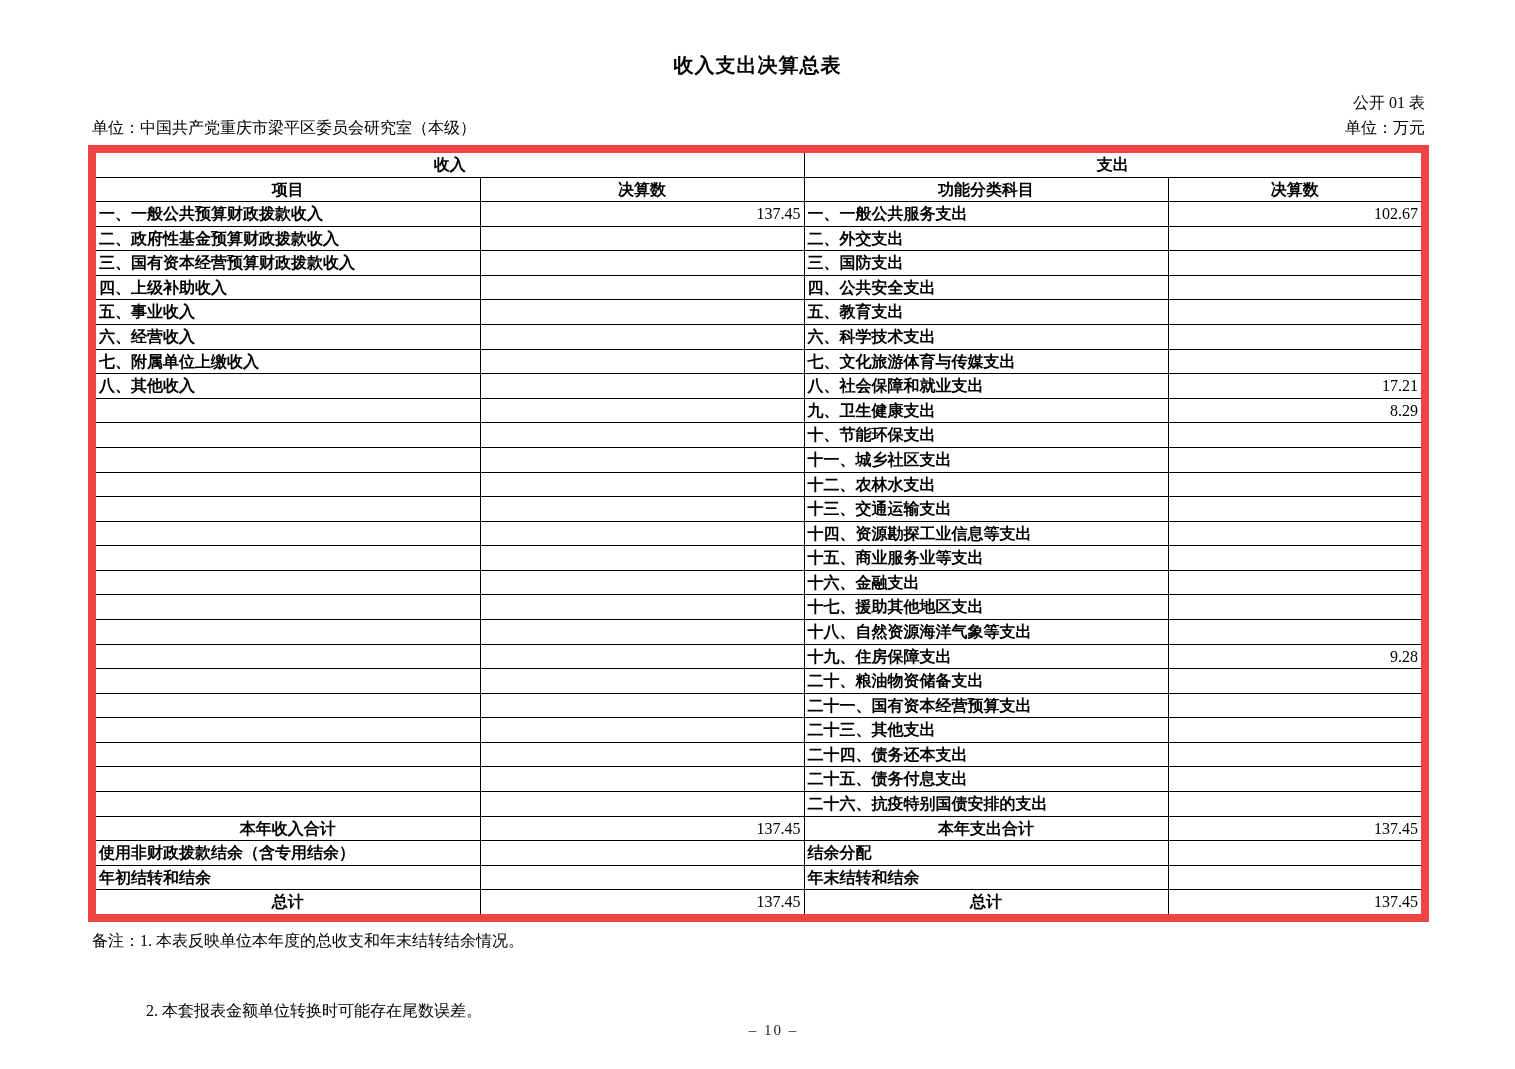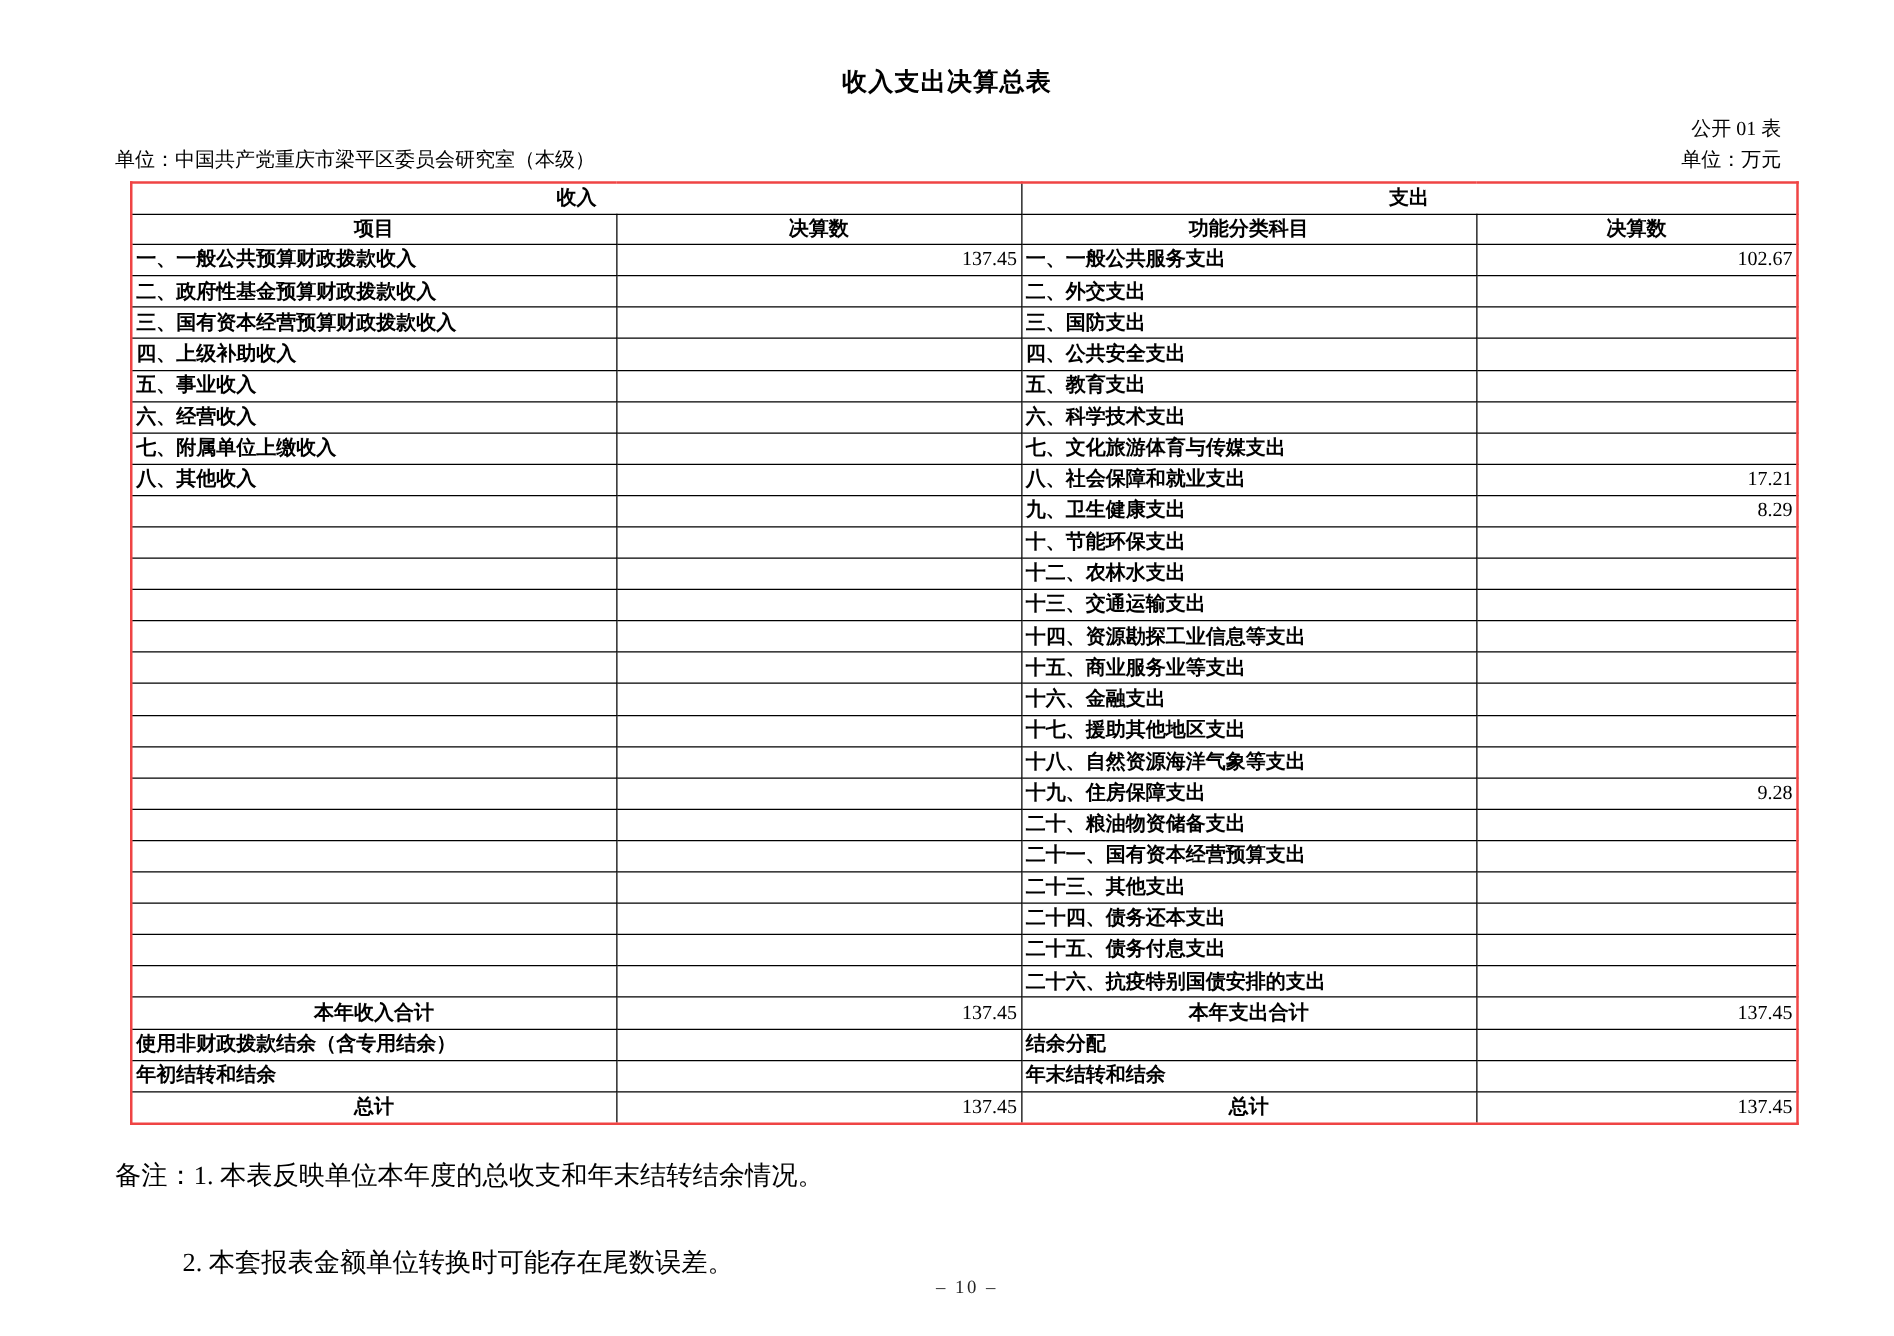--- a/index.html
+++ b/index.html
@@ -13,40 +13,40 @@
     text-align:center;font-size:20px;font-weight:bold;letter-spacing:1px;
   }
   .meta-code{
     position:absolute;top:93px;right:90px;font-size:16px;
   }
   .meta-row{
     position:absolute;top:118px;left:92px;width:1333px;
     display:flex;justify-content:space-between;font-size:16px;
   }
   table.acct{
-    position:absolute;left:104px;top:145px;width:1333px;height:755px;
+    position:absolute;left:88px;top:145px;width:1333px;height:755px;
     border-collapse:collapse;table-layout:fixed;
-    border:2px solid #ef4444;
+    border:8px solid #ef4444;
   }
   table.acct th, table.acct td{
     border:1px solid #000;
     padding:0 3px;
     font-size:16px;
     line-height:1.1;
     overflow:hidden;
     white-space:nowrap;
     height:23.59px;
   }
   .sec{ text-align:center;font-weight:bold;font-size:17px; }
   .colh{ text-align:center;font-weight:bold;margin-top:17px; }
   .lbl{ text-align:left;font-weight:bold; }
   .lbl.center{ text-align:center; }
   .val{ text-align:right;font-weight:normal;padding-right:9px; }
   .notes{
-    position:absolute;left:92px;top:928px;font-size:21px;
+    position:absolute;left:92px;top:928px;font-size:16px;
   }
   .note-line{ line-height:25px; }
   .note-line.indent{ padding-left:54px;margin-top:45px; }
   .page-num{
     position:absolute;top:1022px;left:16px;width:100%;
     text-align:center;font-size:15px;letter-spacing:2px;color:#222;
   }
 </style>
 </head>
 <body>
@@ -136,20 +136,26 @@
       </tr>
       <tr>
         <td class="lbl"></td>
         <td class="val"></td>
         <td class="lbl">十、节能环保支出</td>
         <td class="val"></td>
       </tr>
       <tr>
         <td class="lbl"></td>
         <td class="val"></td>
+        <td class="lbl">十一、城乡社区支出</td>
+        <td class="val"></td>
+      </tr>
+      <tr>
+        <td class="lbl"></td>
+        <td class="val"></td>
         <td class="lbl">十二、农林水支出</td>
         <td class="val"></td>
       </tr>
       <tr>
         <td class="lbl"></td>
         <td class="val"></td>
         <td class="lbl">十三、交通运输支出</td>
         <td class="val"></td>
       </tr>
       <tr>

